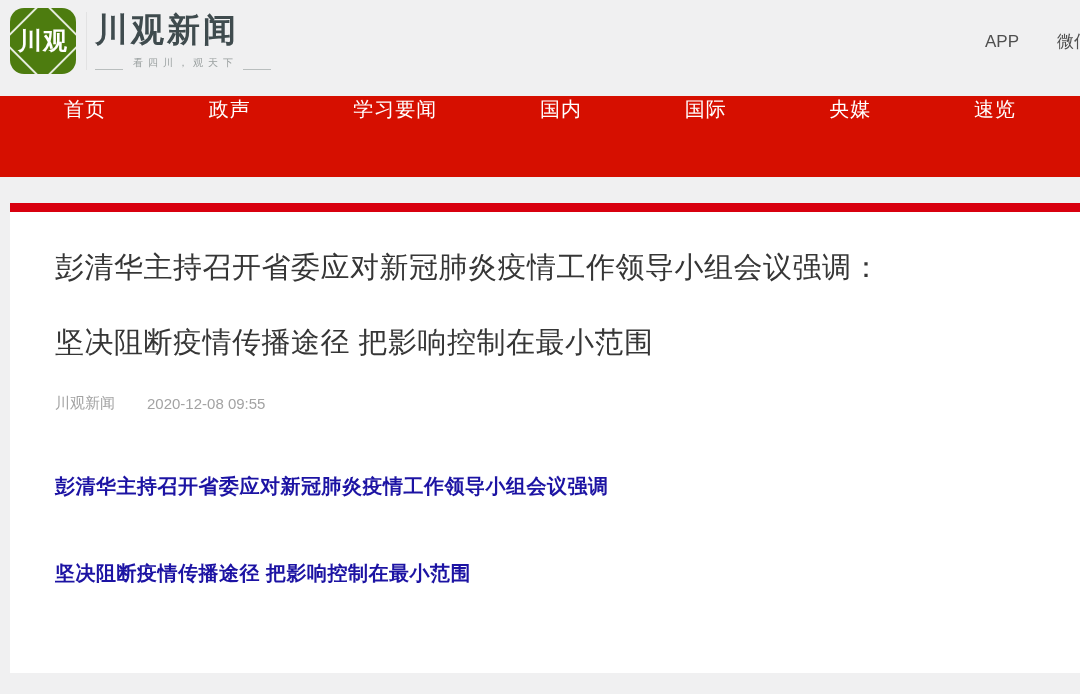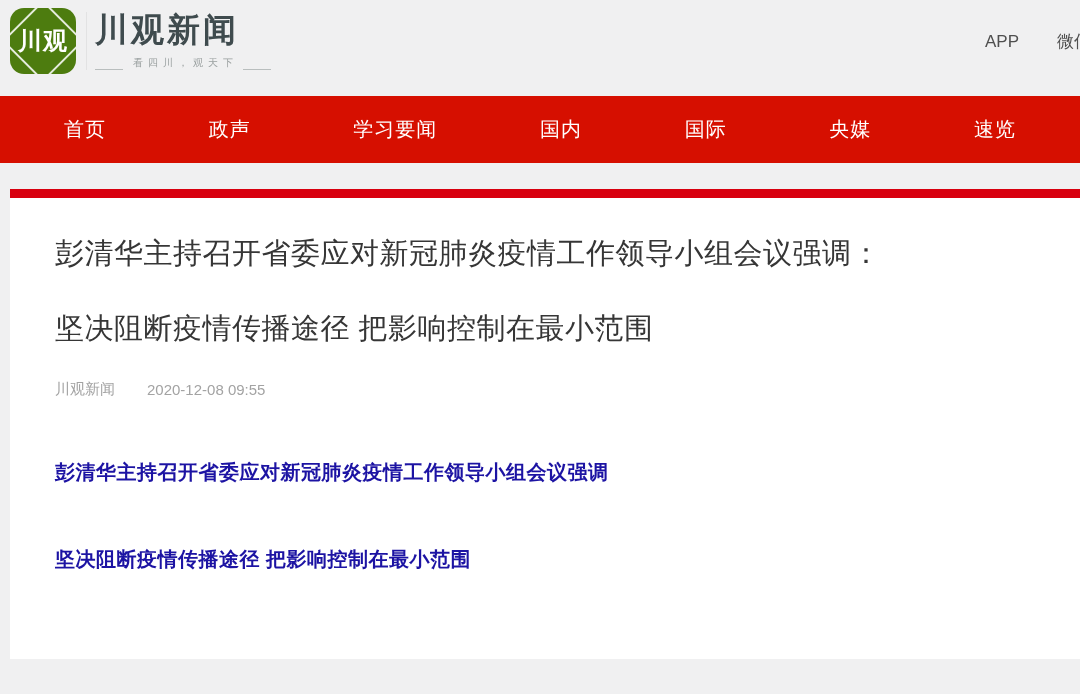--- a/index.html
+++ b/index.html
@@ -86,24 +86,23 @@
     white-space: nowrap;
   }
   .header-action {
     color: #4f4f4f;
     font-size: 17px;
     cursor: pointer;
   }
 
   
   .nav {
-    height: 67px;
+    height: 81px;
     background: #d60f00;
     display: flex;
-    align-items: center;
     justify-content: space-between;
     padding: 0 64px;
     font-family: Liberation Serif, serif;
   }
   .nav-item {
     color: #ffffff;
     font-size: 20px;
     font-weight: 500;
     letter-spacing: 1px;
     cursor: pointer;

